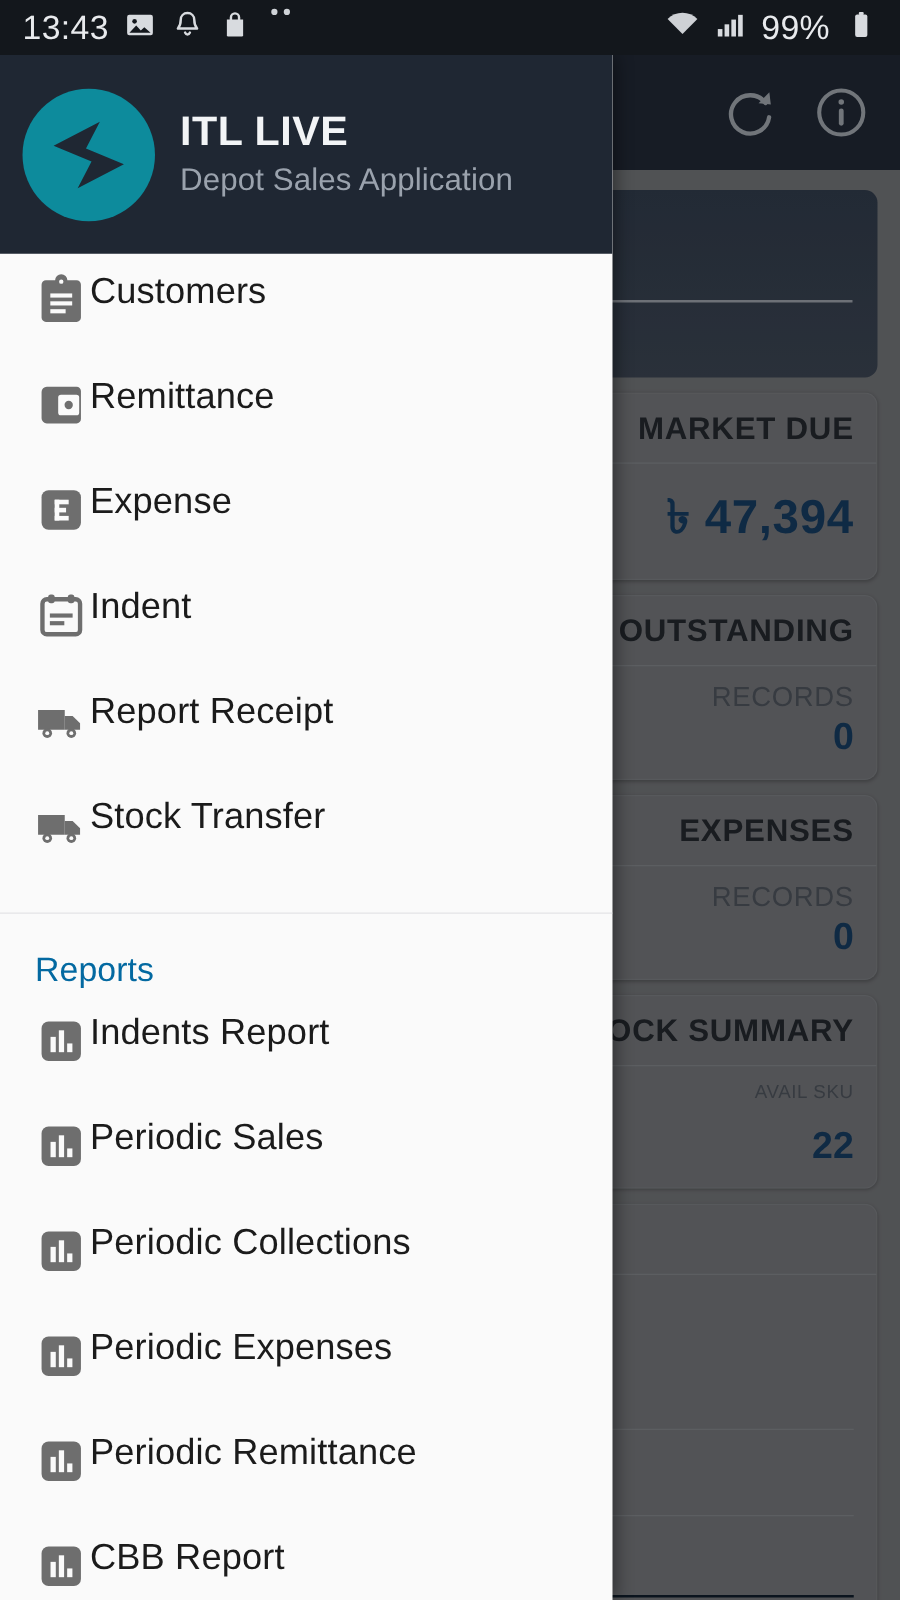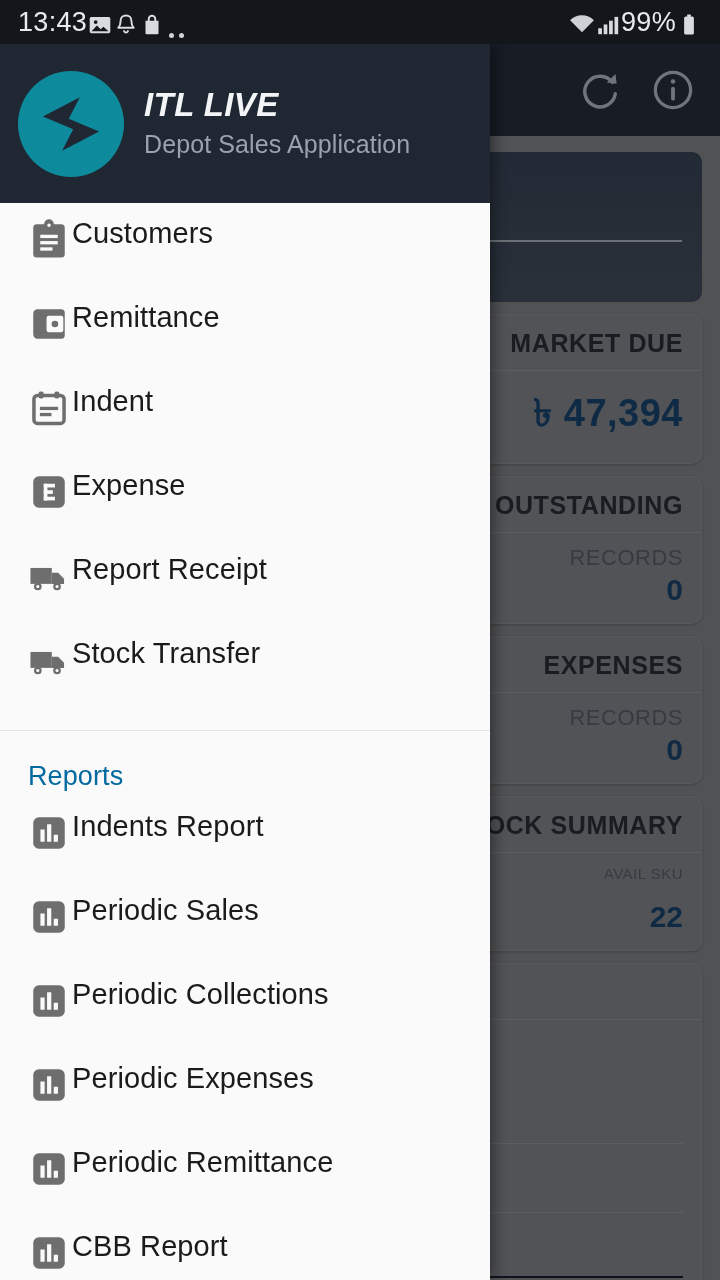--- a/index.html
+++ b/index.html
@@ -56,21 +56,21 @@
 
   #scrim { position:absolute; inset:0; background:rgba(0,0,0,.26); }
 
   
   #statusbar {
     position:absolute; left:0; top:0; width:720px; height:44px;
     background:#13171c; color:#e8eaed;
     display:flex; align-items:center; justify-content:space-between;
     padding:0 18px; z-index:40;
   }
-  .sb-left, .sb-right { display:flex; align-items:flex-end; }
+  .sb-left, .sb-right { display:flex; align-items:flex-start; gap:12px; }
   .sb-time { font-size:27px; letter-spacing:.3px; }
   .sb-ico { width:26px; height:26px; opacity:.95; }
   .sb-ico svg { width:100%; height:100%; display:block; }
   .sb-dots { display:flex; gap:5px; margin-left:4px; }
   .sb-dots i { width:5px; height:5px; border-radius:50%; background:#cfd3d8; display:block; }
   .sb-pct { font-size:27px; letter-spacing:.3px; }
 
   
   #drawer {
     position:absolute; left:0; top:44px; width:490px; height:1236px;
@@ -81,21 +81,21 @@
     height:159px; background:#1f2733;
     display:flex; align-items:center; padding-left:18px; gap:20px;
   }
   .logo-circle {
     width:106px; height:106px; border-radius:50%;
     background:#0d8b9c; flex:none; position:relative;
     display:flex; align-items:center; justify-content:center;
   }
   .logo-circle svg { width:74px; height:74px; display:block; }
   .brand-text { display:flex; flex-direction:column; justify-content:center; }
-  .brand-title { color:#f2f4f6; font-size:33px; font-weight:bold; letter-spacing:.4px; line-height:1.18;font-style:italic; }
+  .brand-title { color:#f2f4f6; font-size:33px; font-weight:bold; letter-spacing:.4px; line-height:1.18; }
   .brand-sub { color:#9aa2ad; font-size:25px; letter-spacing:.1px; line-height:1.3; margin-top:3px; }
 
   .menu { padding-top:14px; }
   .menu-item {
     display:flex; align-items:flex-start; height:84px; padding-left:26px; 
     cursor:pointer;
   }
   .mi-icon { width:46px; height:46px; flex:none; display:flex; align-items:center; justify-content:center; }
   .mi-icon svg { width:42px; height:42px; display:block; fill:#6e6e6e; }
   .mi-label { font-size:29px; color:#1b1b1b; letter-spacing:.1px; }
@@ -277,41 +277,41 @@
             <rect x="10.6" y="7.3" width="9.6" height="9.4" rx="1.3" fill="#fafafa"></rect>
             <circle cx="15.4" cy="12" r="1.9" fill="#6e6e6e"></circle>
             </svg>
         </span>
         <span class="mi-label">Remittance</span>
       </div>
 
       <div class="menu-item">
         <span class="mi-icon">
           <svg viewBox="0 0 24 24">
+              <rect x="3" y="3" width="18" height="18" rx="3.2" fill="#6e6e6e"></rect>
+            <rect x="9" y="7.3" width="6.4" height="2.1" fill="#fafafa"></rect>
+            <rect x="9" y="11" width="5.2" height="2.1" fill="#fafafa"></rect>
+            <rect x="9" y="14.7" width="6.4" height="2.1" fill="#fafafa"></rect>
+            <rect x="9" y="7.3" width="2.1" height="9.5" fill="#fafafa"></rect>
+            </svg>
+        </span>
+        <span class="mi-label">Expense</span>
+      </div>
+
+      <div class="menu-item">
+        <span class="mi-icon">
+          <svg viewBox="0 0 24 24">
             <rect x="3.4" y="4.8" width="17.2" height="16" rx="2" fill="none" stroke="#6e6e6e" stroke-width="2"></rect>
             <rect x="6" y="2.6" width="3" height="4" rx="1.2" fill="#6e6e6e"></rect>
             <rect x="15" y="2.6" width="3" height="4" rx="1.2" fill="#6e6e6e"></rect>
             <rect x="6.8" y="11.3" width="10.4" height="1.9" fill="#6e6e6e"></rect>
             <rect x="6.8" y="14.8" width="6.6" height="1.9" fill="#6e6e6e"></rect>
             </svg>
         </span>
         <span class="mi-label">Indent</span>
-      </div>
-
-      <div class="menu-item">
-        <span class="mi-icon">
-          <svg viewBox="0 0 24 24">
-              <rect x="3" y="3" width="18" height="18" rx="3.2" fill="#6e6e6e"></rect>
-            <rect x="9" y="7.3" width="6.4" height="2.1" fill="#fafafa"></rect>
-            <rect x="9" y="11" width="5.2" height="2.1" fill="#fafafa"></rect>
-            <rect x="9" y="14.7" width="6.4" height="2.1" fill="#fafafa"></rect>
-            <rect x="9" y="7.3" width="2.1" height="9.5" fill="#fafafa"></rect>
-            </svg>
-        </span>
-        <span class="mi-label">Expense</span>
       </div>
 
       <div class="menu-item">
         <span class="mi-icon">
           <svg viewBox="0 0 24 24">
             <path d="M1.4 7.4h12.2v9.1H1.4z" fill="#6e6e6e"></path>
             <path d="M13.6 10.2h3.6l3.4 3.3v3h-7z" fill="#6e6e6e"></path>
             <circle cx="5.6" cy="18" r="2.2" fill="#6e6e6e"></circle>
             <circle cx="5.6" cy="18" r=".9" fill="#fafafa"></circle>
             <circle cx="16.6" cy="18" r="2.2" fill="#6e6e6e"></circle>

